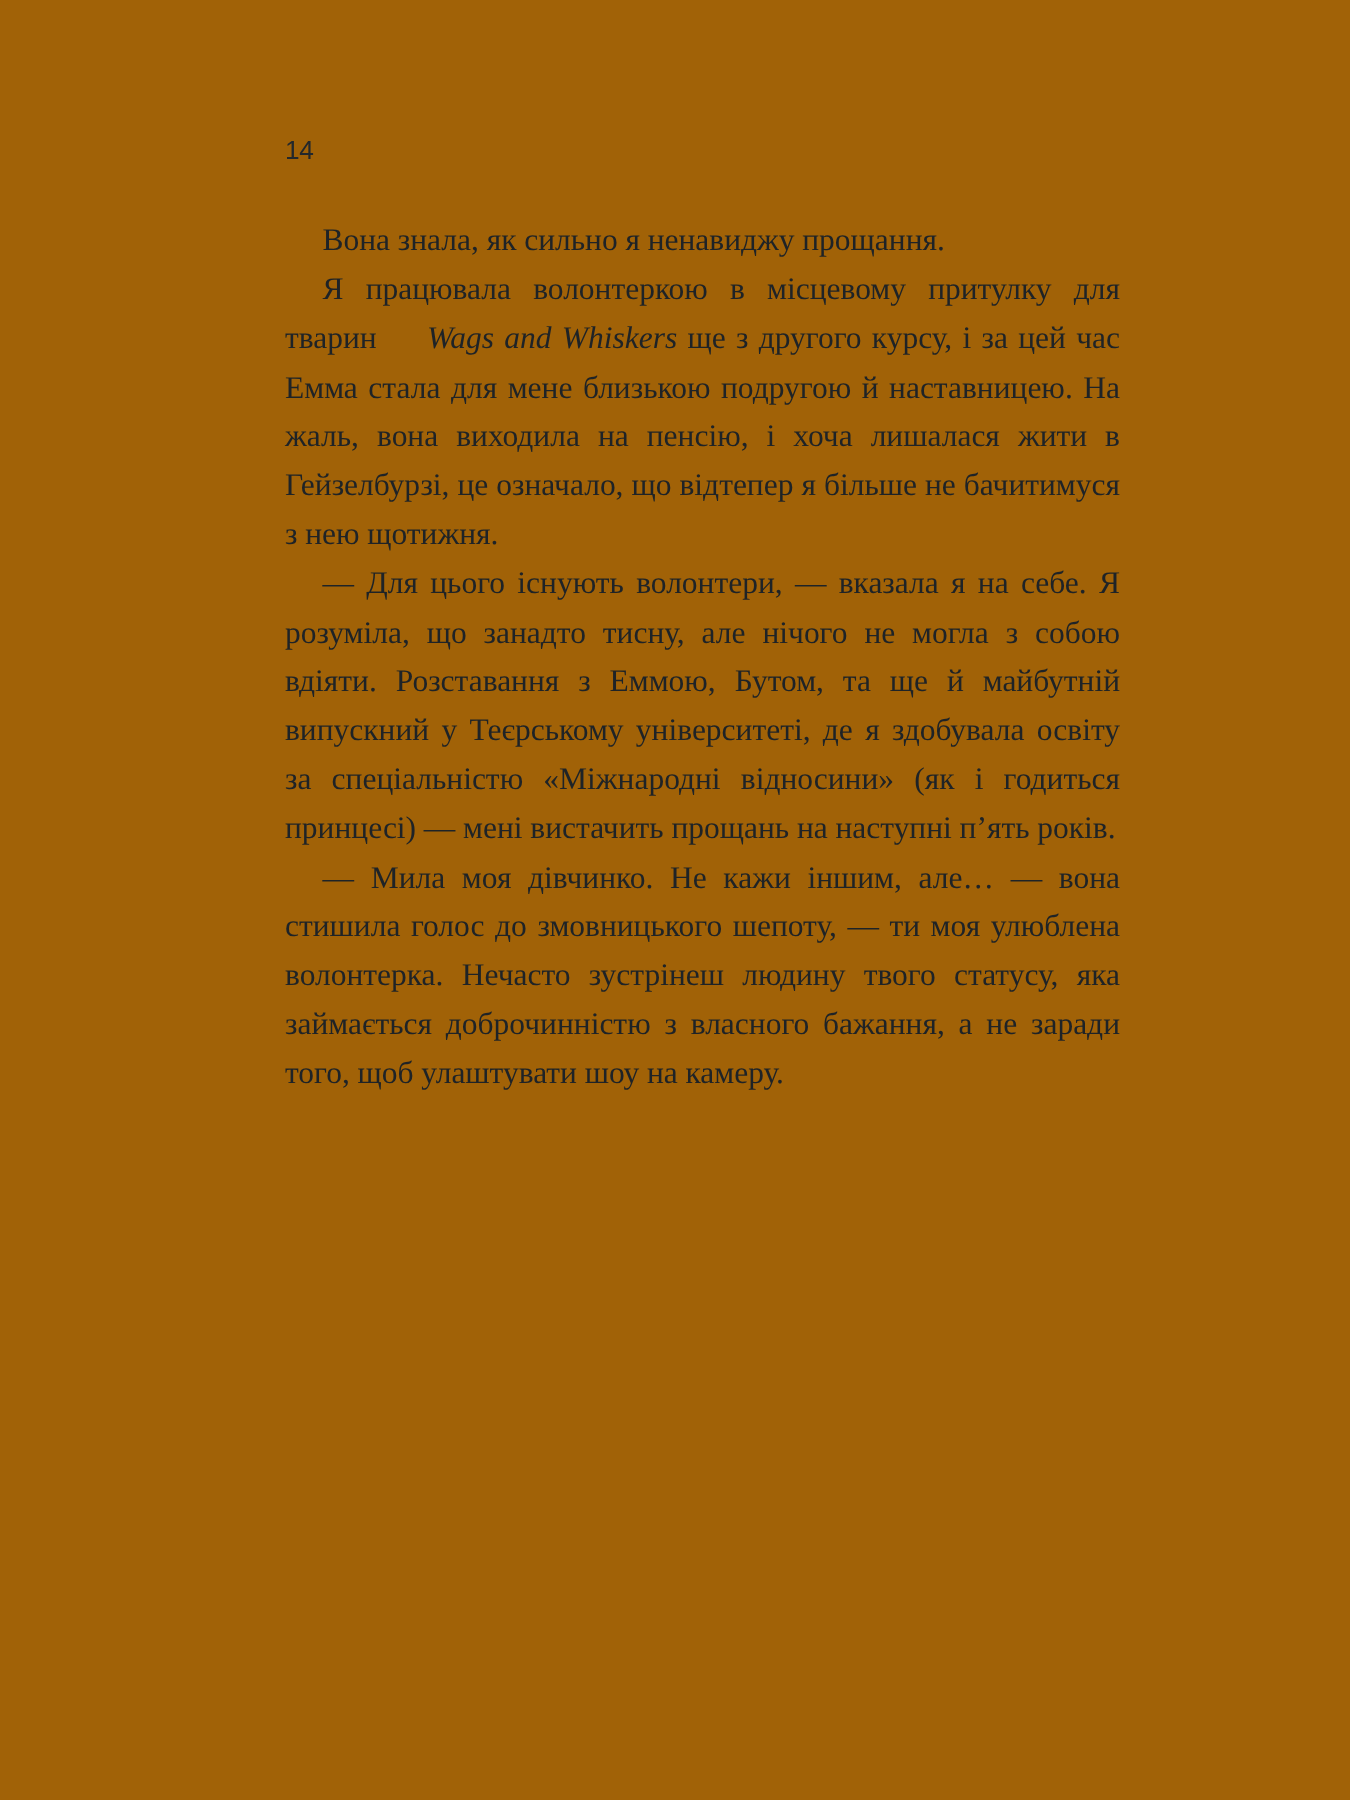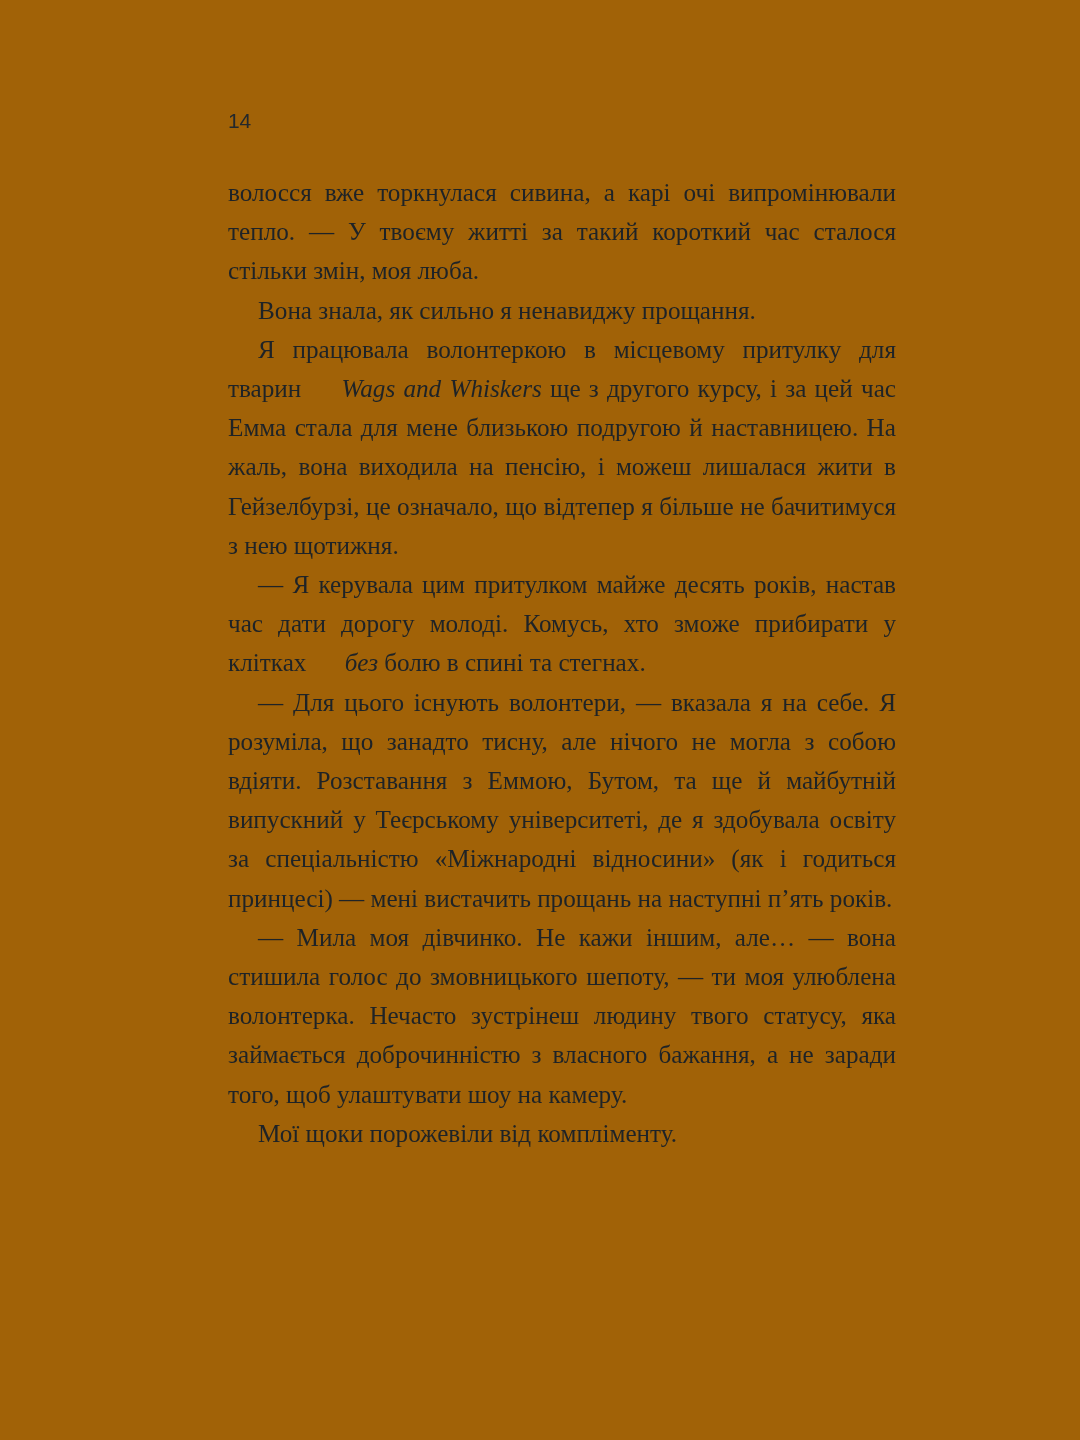--- a/index.html
+++ b/index.html
@@ -70,22 +70,19 @@
   }
 </style>
 </head>
 <body>
 
 <div class="page">
 
   <div class="folio">14</div>
 
   <div class="textblock" id="textblock">
-      <p><span>волосся вже торкнулася сивина, а карі очі випромінювали тепло. — У твоєму житті за такий короткий час сталося стільки змін, моя люба.</span></p>
       <p class="indent"><span>Вона знала, як сильно я ненавиджу прощання.</span></p>
-      <p class="indent"><span>Я працювала волонтеркою в місцевому притулку для тварин </span><span class="it">Wags and Whiskers</span><span> ще з другого курсу, і за цей час Емма стала для мене близькою подругою й наставницею. На жаль, вона виходила на пенсію, і можеш лишалася жити в Гейзелбурзі, це означало, що відтепер я більше не бачитимуся з нею щотижня.</span></p>
-      <p class="indent"><span>— Я керувала цим притулком майже десять років, настав час дати дорогу молоді. Комусь, хто зможе прибирати у клітках </span><span class="it">без</span><span> болю в спині та стегнах.</span></p>
+      <p class="indent"><span>Я працювала волонтеркою в місцевому притулку для тварин </span><span class="it">Wags and Whiskers</span><span> ще з другого курсу, і за цей час Емма стала для мене близькою подругою й наставницею. На жаль, вона виходила на пенсію, і хоча лишалася жити в Гейзелбурзі, це означало, що відтепер я більше не бачитимуся з нею щотижня.</span></p>
       <p class="indent"><span>— Для цього існують волонтери, — вказала я на себе. Я розуміла, що занадто тисну, але нічого не могла з собою вдіяти. Розставання з Еммою, Бутом, та ще й майбутній випускний у Теєрському університеті, де я здобувала освіту за спеціальністю «Міжнародні відносини» (як і годиться принцесі) — мені вистачить прощань на наступні п’ять років.</span></p>
       <p class="indent"><span>— Мила моя дівчинко. Не кажи іншим, але… — вона стишила голос до змовницького шепоту, — ти моя улюблена волонтерка. Нечасто зустрінеш людину твого статусу, яка займається доброчинністю з власного бажання, а не заради того, щоб улаштувати шоу на камеру.</span></p>
-      <p class="indent"><span>Мої щоки порожевіли від компліменту.</span></p>
     </div>
 
 </div>
 
 </body></html>

